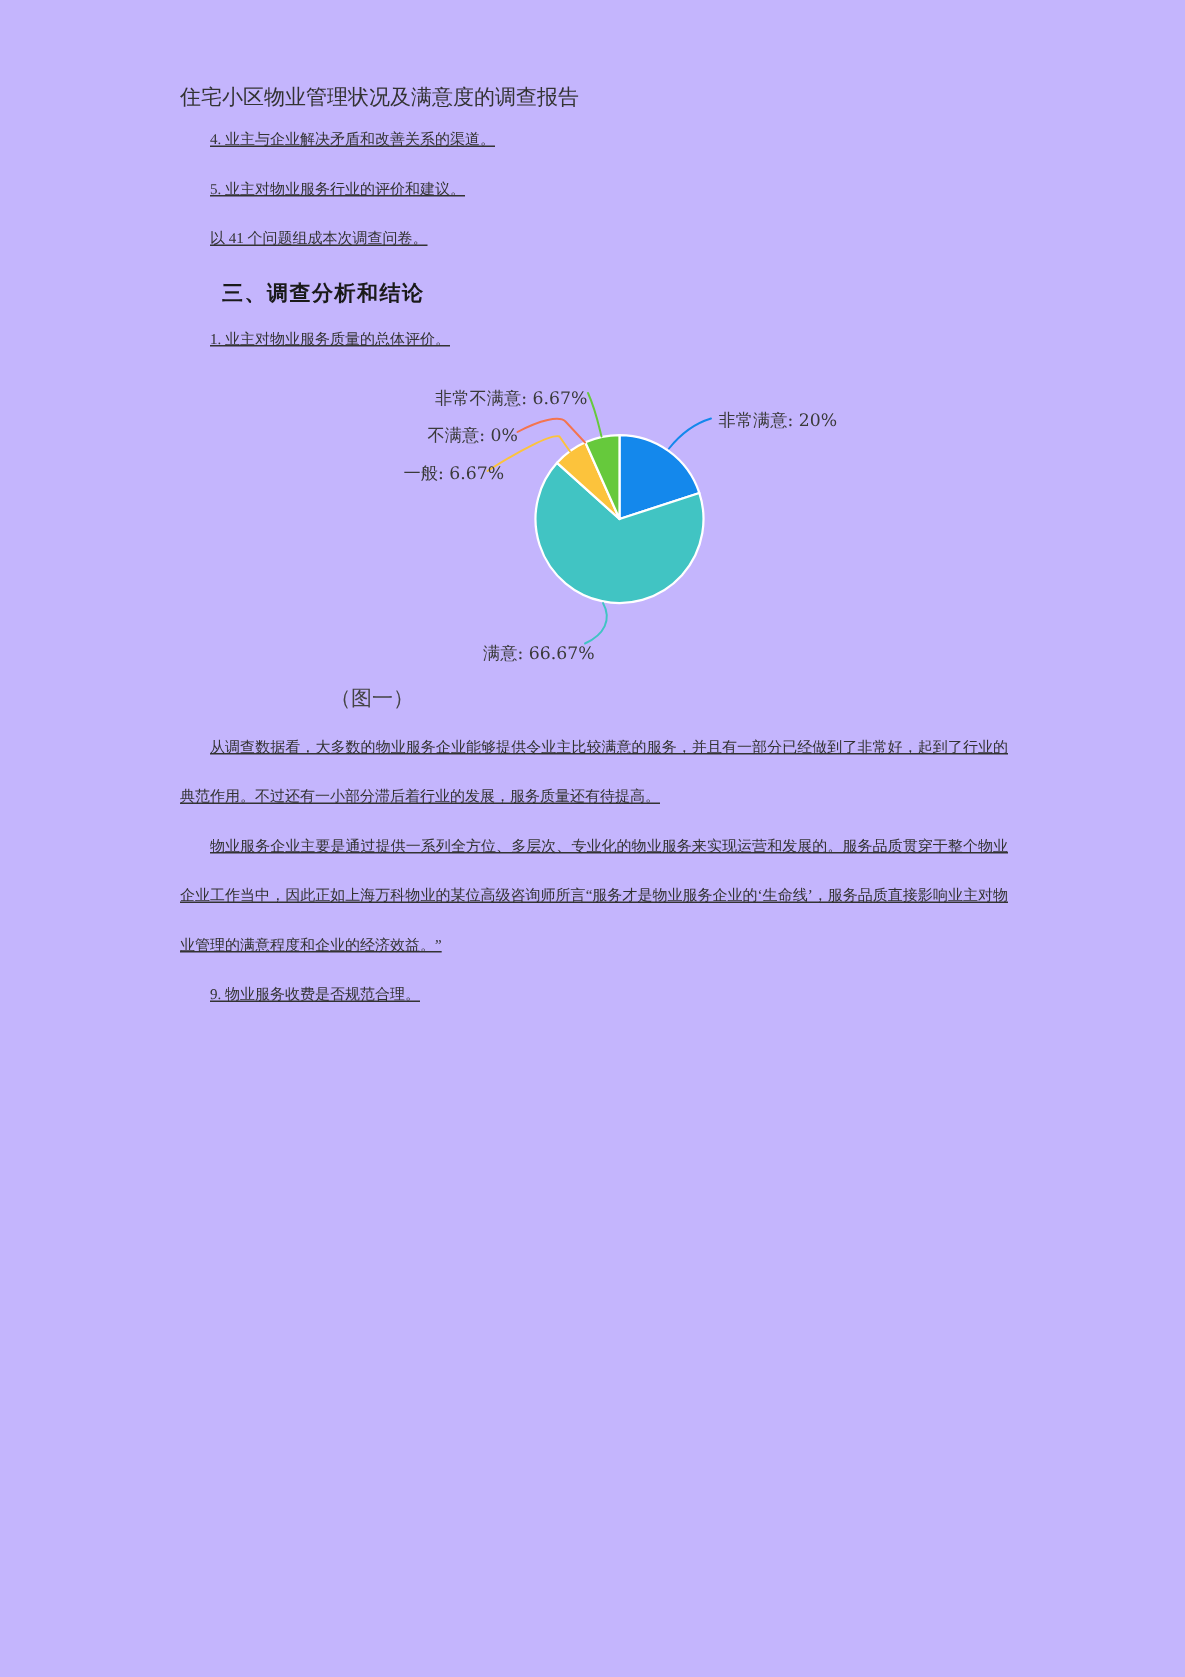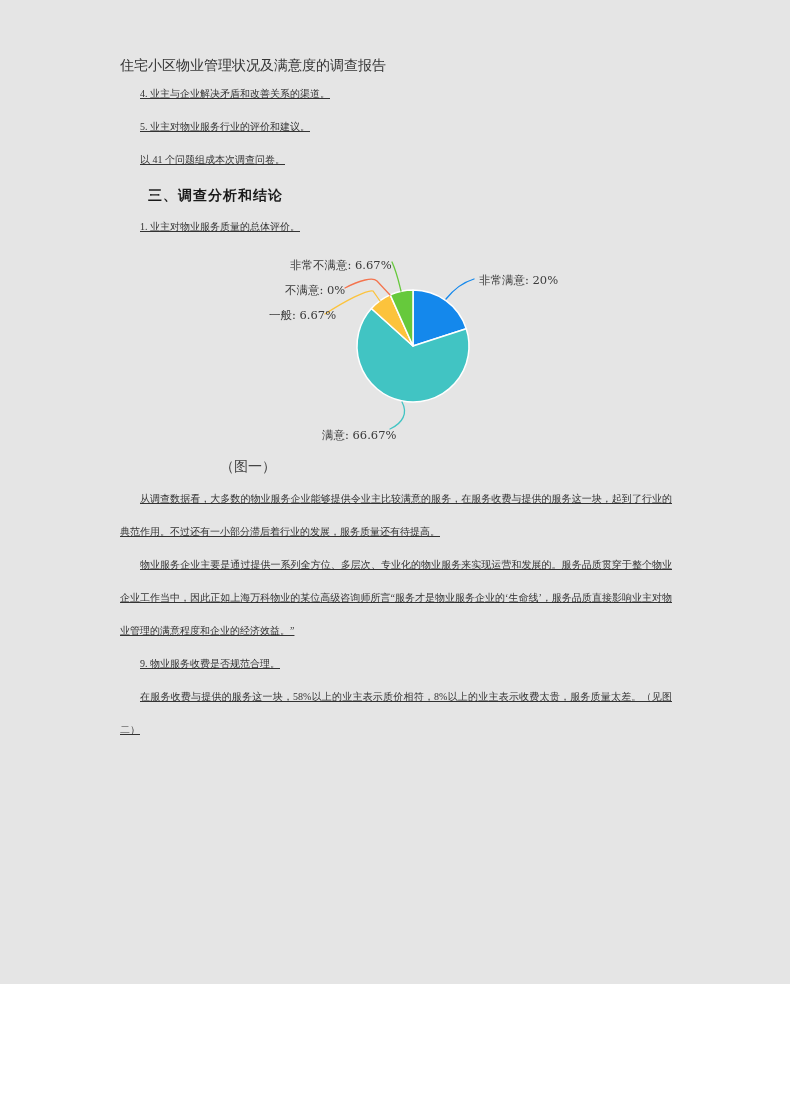--- a/index.html
+++ b/index.html
@@ -1,21 +1,21 @@
 <!DOCTYPE html>
 <html><head>
 <meta charset="utf-8">
 <style>
   html,body{margin:0;padding:0;background:#ffffff;}
   .page{
     position:relative;
-    width:790px;height:984px;
+    width:790px;height:1118px;
     box-sizing:border-box;
     padding:55px 118px 40px 120px;
-    background:#e5e5e5;
+    background:#c4b5fd;
     color:#383838;
     font-family:"Liberation Serif","DejaVu Serif",serif;
   }
   .doc-header{
     font-size:14px;line-height:22px;color:#333333;
   }
   p.body{
     margin:0;
     font-size:10px;
     line-height:33px;
@@ -91,18 +91,17 @@
       <text class="pie-label" x="239" y="33">非常满意: 20%</text>
       <text class="pie-label" x="82" y="188">满意: 66.67%</text>
       <text class="pie-label" x="29" y="68">一般: 6.67%</text>
       <text class="pie-label" x="45" y="43">不满意: 0%</text>
       <text class="pie-label" x="50" y="18">非常不满意: 6.67%</text>
     </svg>
   </div>
 
   <p class="fig-caption">（图一）</p>
 
-  <p class="body indent after-caption">从调查数据看，大多数的物业服务企业能够提供令业主比较满意的服务，在服务收费与提供的服务这一块，起到了行业的典范作用。不过还有一小部分滞后着行业的发展，服务质量还有待提高。</p>
+  <p class="body indent after-caption">从调查数据看，大多数的物业服务企业能够提供令业主比较满意的服务，并且有一部分已经做到了非常好，起到了行业的典范作用。不过还有一小部分滞后着行业的发展，服务质量还有待提高。</p>
   <p class="body indent">物业服务企业主要是通过提供一系列全方位、多层次、专业化的物业服务来实现运营和发展的。服务品质贯穿于整个物业企业工作当中，因此正如上海万科物业的某位高级咨询师所言“服务才是物业服务企业的‘生命线’，服务品质直接影响业主对物业管理的满意程度和企业的经济效益。”</p>
   <p class="body indent">9. 物业服务收费是否规范合理。</p>
-  <p class="body indent">在服务收费与提供的服务这一块，58%以上的业主表示质价相符，8%以上的业主表示收费太贵，服务质量太差。（见图二）</p>
 
 </div>
 
 </body></html>

